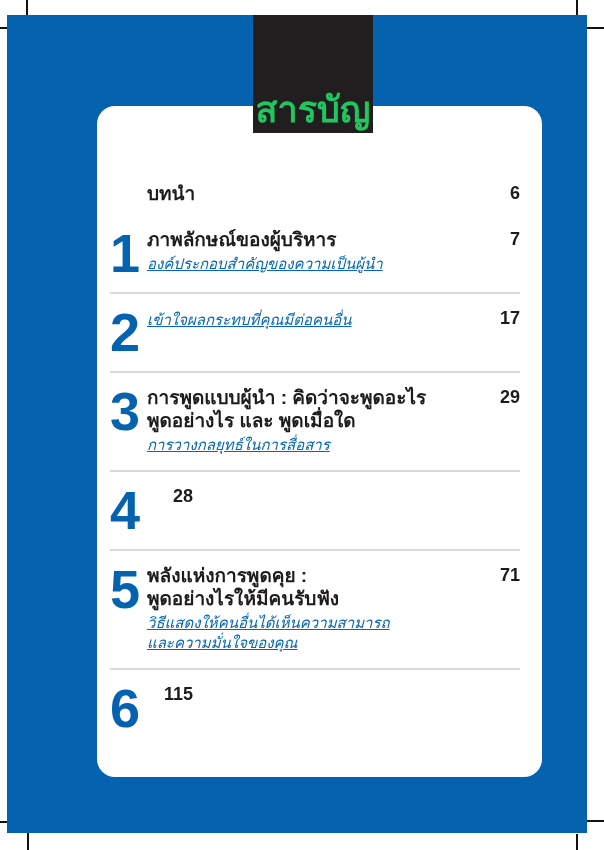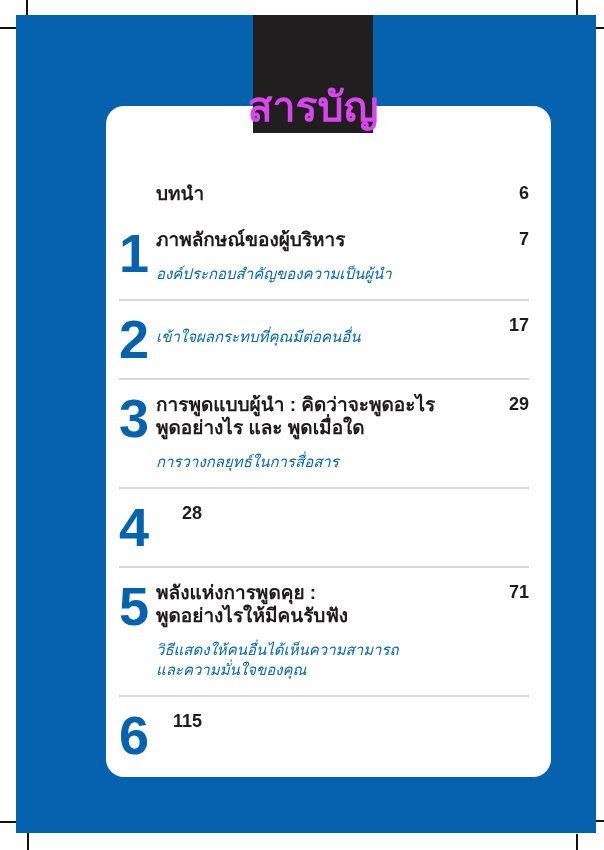--- a/index.html
+++ b/index.html
@@ -23,59 +23,59 @@
   .crop.tl-v { left: 26px; top: 0; width: 2px; height: 16px; }
   .crop.tl-h { left: 0; top: 27px; width: 18px; height: 2px; }
   .crop.tr-v { left: 576px; top: 0; width: 2px; height: 19px; }
   .crop.tr-h { left: 586px; top: 27px; width: 18px; height: 2px; }
   .crop.bl-v { left: 27px; top: 833px; width: 2px; height: 17px; }
   .crop.bl-h { left: 0; top: 821px; width: 18px; height: 2px; }
   .crop.br-v { left: 576px; top: 834px; width: 2px; height: 16px; }
   .crop.br-h { left: 584px; top: 820px; width: 20px; height: 2px; }
 
   .cover {
-    position: absolute; left: 16px; top: 15px;
+    position: absolute; left: 7px; top: 15px;
     width: 580px; height: 818px;
     background: var(--blue);
   }
 
   .card {
     position: absolute; left: 90px; top: 91px;
     width: 445px; height: 671px;
     background: #ffffff; border-radius: 18px;
   }
 
   .title-box {
     position: absolute; left: 253px; top: 15px;
     width: 120px; height: 118px;
     background: var(--box-black);
     display: flex; align-items: flex-end; justify-content: center;
   }
   .title-box span {
-    color: #d946ef; font-size: 41px; font-weight: bold;
+    color: #22c55e; font-size: 36px; font-weight: bold;
     line-height: 1.0; padding-bottom: 5px; white-space: nowrap;
   }
 
   .toc-list { padding: 76px 22px 0 13px; }
 
   .row { display: flex; align-items: flex-start; }
   .row .num-col {
     width: 37px; flex: 0 0 37px;
     color: var(--blue); font-weight: bold;
     font-size: 54px; line-height: 48px; letter-spacing: -2px;
     margin-top: 1px;
   }
   .row .titles { flex: 1 1 auto; padding-right: 8px; }
   .row .title {
     color: var(--text-black); font-weight: bold;
     font-size: 19px; line-height: 23px; white-space: pre-line;
   }
   .row .subtitle {
     color: var(--subtitle-blue); font-style: italic;
-    font-size: 15px; line-height: 20px; margin-top: 13px; white-space: pre-line;
+    font-size: 15px; line-height: 20px; margin-top: 3px; white-space: pre-line; text-decoration: underline;
   }
   .row .page-col {
     width: 46px; flex: 0 0 46px; text-align: right;
     color: var(--text-black); font-weight: bold;
     font-size: 18px; line-height: 23px;
   }
 
   .intro-row { margin-bottom: 10px; }
   .chapter-row { padding: 13px 0 15px 0; }
   .chapter-row + .chapter-row { border-top: 2px solid var(--sep-gray); }

